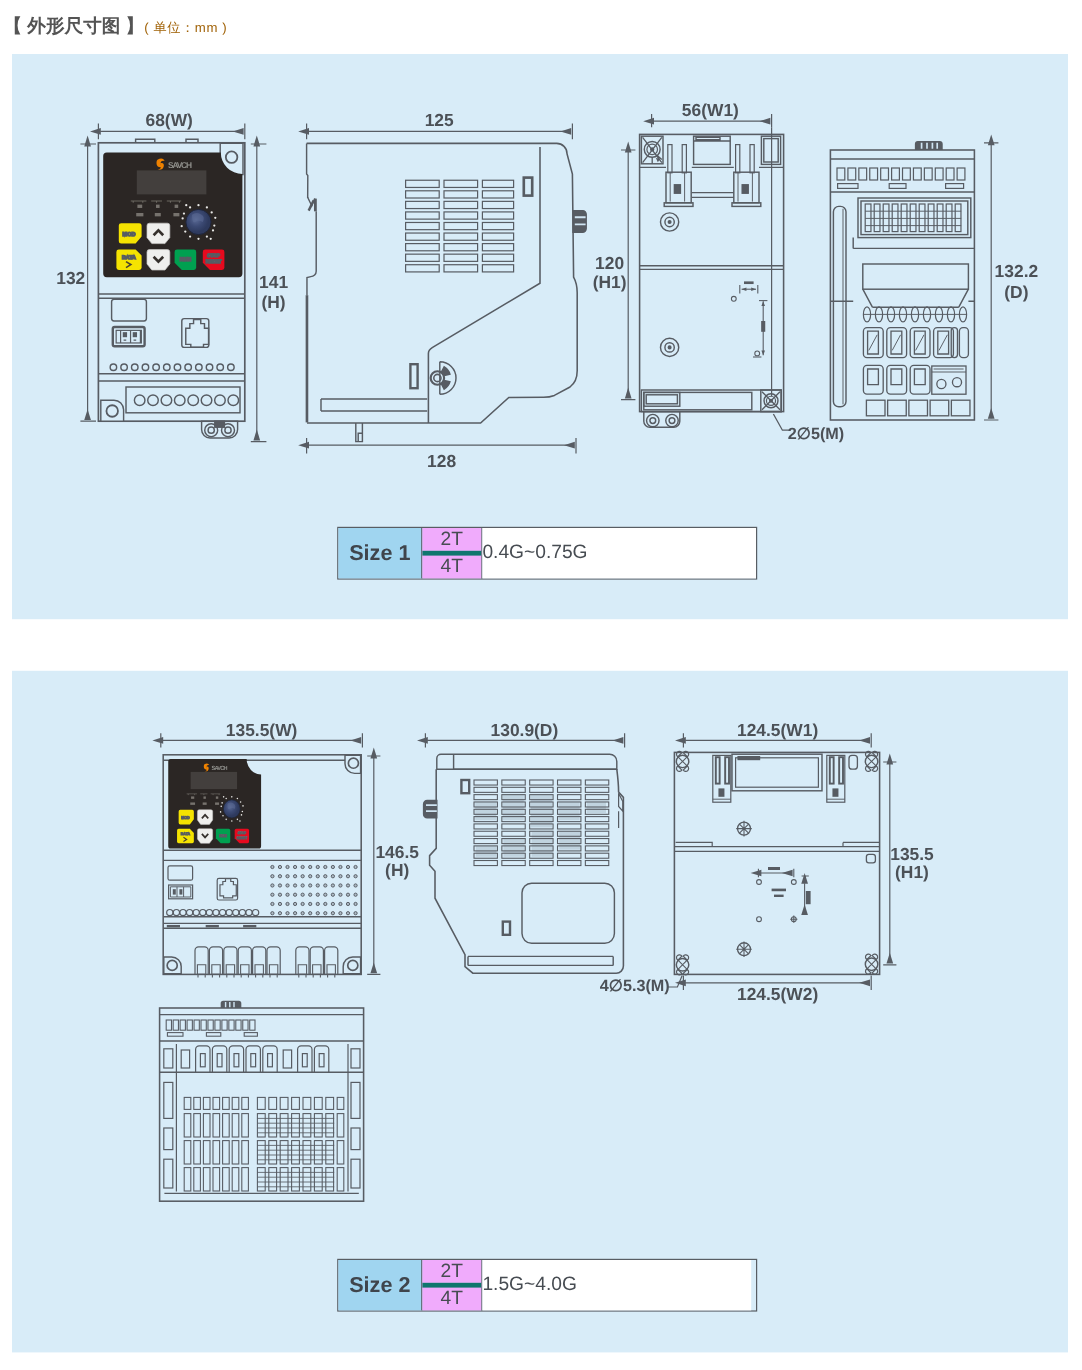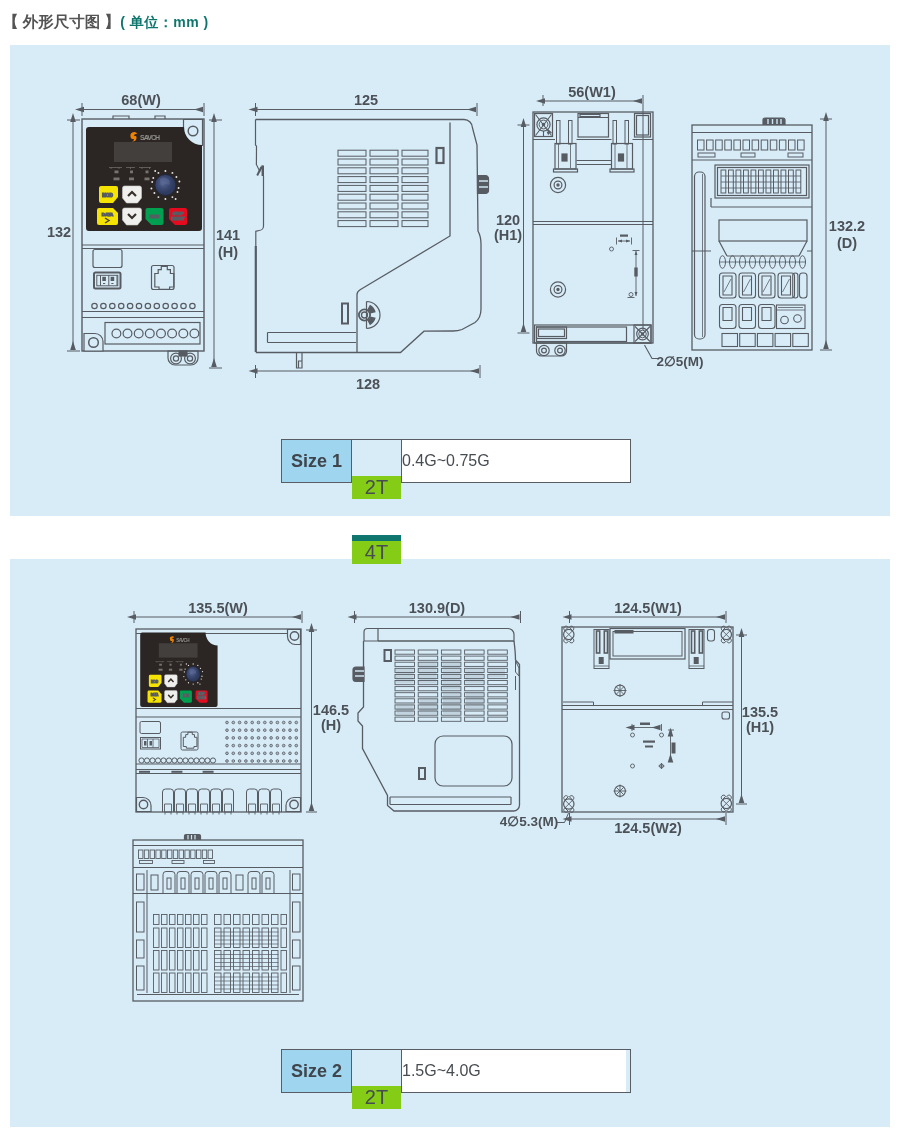--- a/index.html
+++ b/index.html
@@ -1,24 +1,24 @@
 <!DOCTYPE html>
 <html><head>
 <meta charset="utf-8">
 <style>
 html,body{margin:0;padding:0;background:#ffffff;width:902px;height:1142px;overflow:hidden;}
 body{font-family:"Liberation Sans",sans-serif;position:relative;}
 .hdr{position:absolute;left:3px;top:12px;font-size:15.5px;font-weight:bold;color:#545454;letter-spacing:0px;}
-.hdr .lt{font-size:14px;font-weight:bold;color:#0f766e;letter-spacing:0.5px;}
+.hdr .lt{font-size:11px;font-weight:normal;color:#a16207;letter-spacing:0.5px;}
 svg{position:absolute;left:0;top:0;}
 .tb{position:absolute;border:1px solid #585d63;display:flex;}
 .tb .szc{background:#a0d5f0;display:flex;align-items:center;justify-content:center;font-weight:bold;font-size:18px;color:#3f454c;border-right:1px solid #585d63;}
 .tb .mid{display:flex;flex-direction:column;border-right:1px solid #585d63;}
-.tb .mid div{background:#84cc16;flex:1;display:flex;align-items:center;justify-content:center;font-size:20px;color:#474c52;margin-top:36px;}
-.tb .mid div+div{border-top:6px solid #0f766e;}
+.tb .mid div{background:#f0abfc;flex:1;display:flex;align-items:center;justify-content:center;font-size:16px;color:#474c52;}
+.tb .mid div+div{border-top:4px solid #0f766e;}
 .tb .val{display:flex;flex-direction:column;background:#fff;}
 .tb .val div{flex:1;display:flex;align-items:center;font-size:16px;color:#474c52;}
 .tb .val div+div{border-top:1px solid #585d63;}
 </style>
 </head>
 <body>
 
 <div class="hdr">【 外形尺寸图 】<span class="lt">( 单位：mm )</span></div>
 <svg width="902" height="1142" viewBox="0 0 902 1142">
 <defs>

